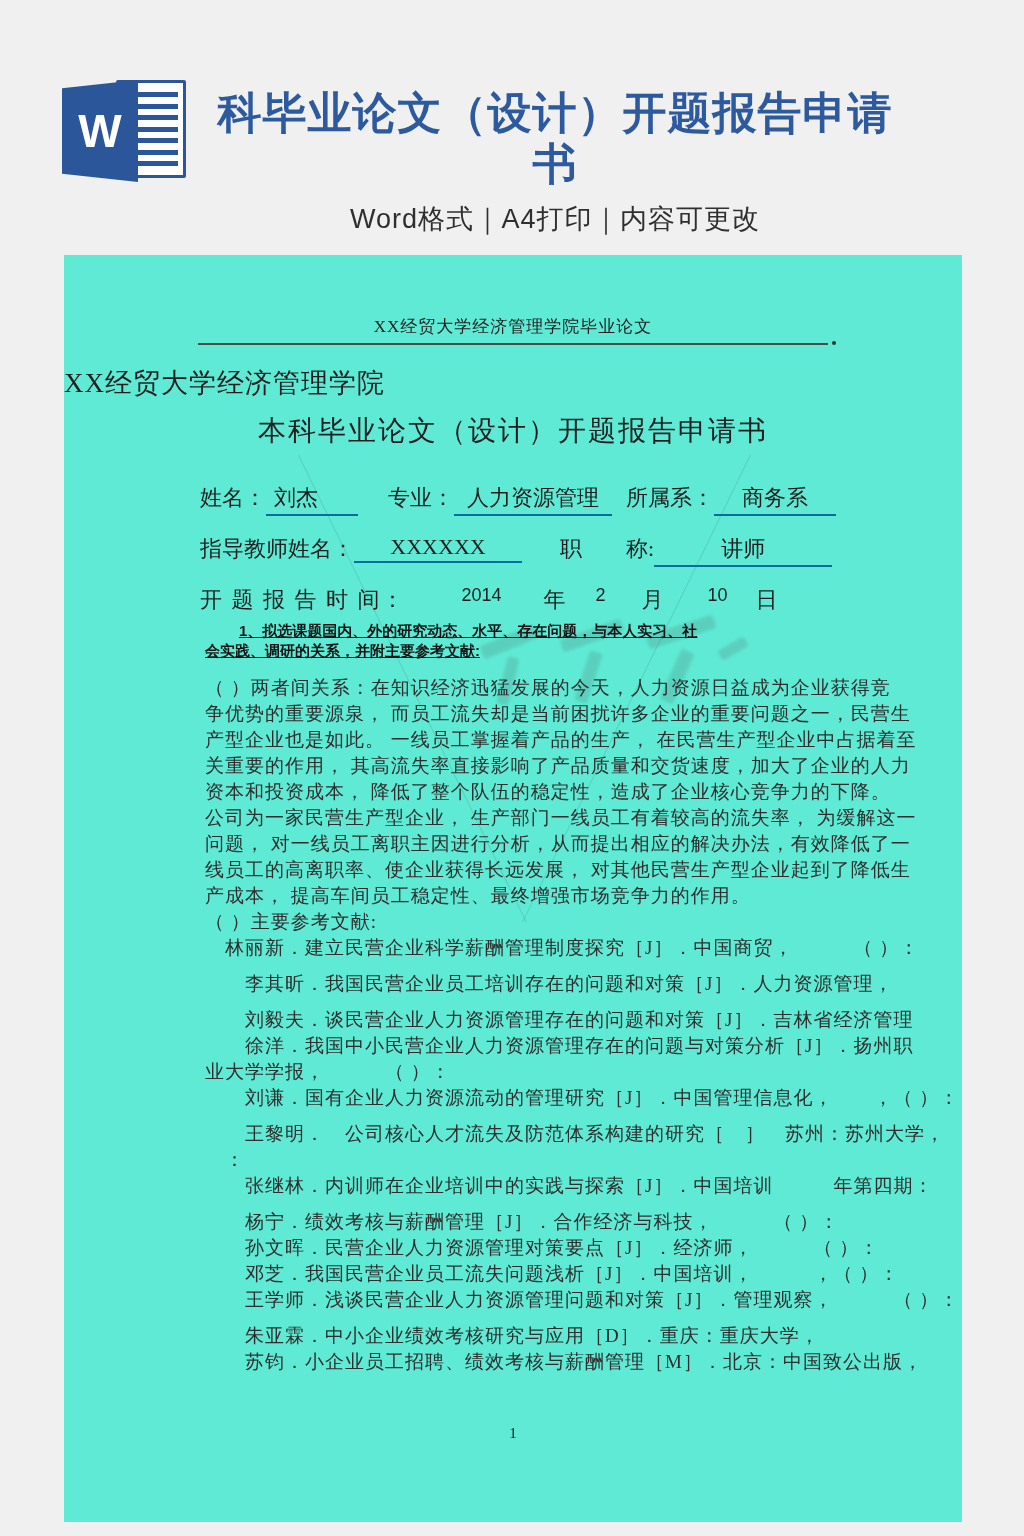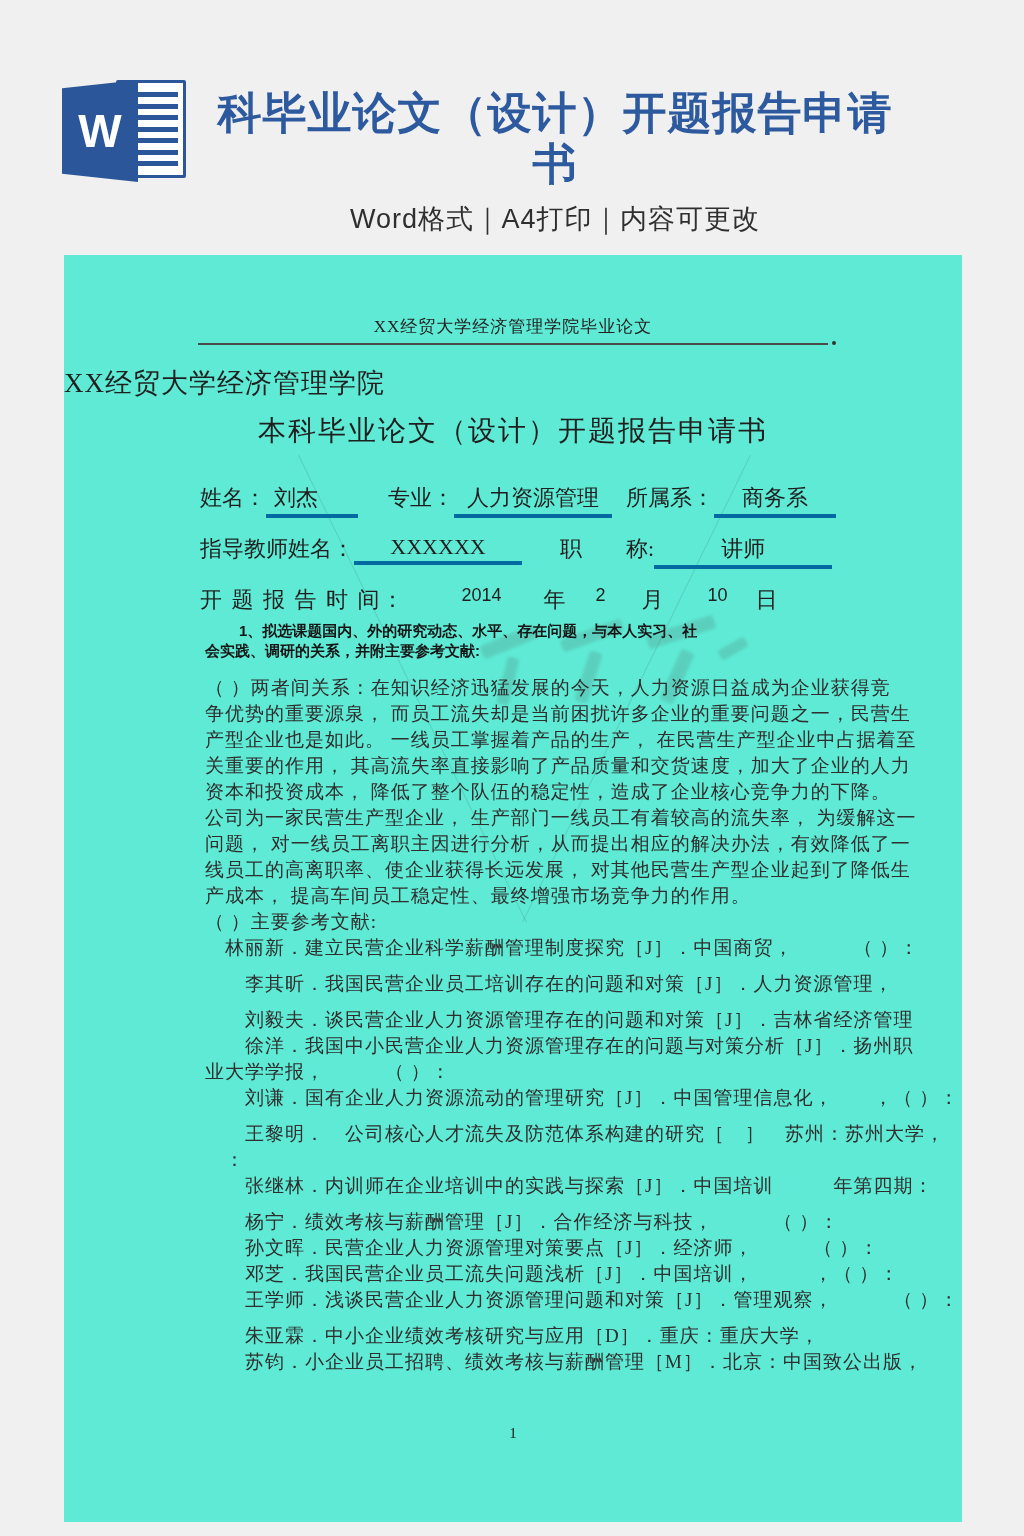--- a/index.html
+++ b/index.html
@@ -52,38 +52,38 @@
                       background:#333333; border-radius:50%; }
 
   .doc-title-1 { position:absolute; left:0; top:110px; width:100%; 
                  font-size:27px; color:#1f1f1f; letter-spacing:1px; }
   .doc-title-2 { position:absolute; left:0; top:157px; width:100%; text-align:center;
                  font-size:28px; color:#1f1f1f; letter-spacing:2px; }
 
   
   .fields { position:absolute; left:136px; top:228px; width:660px; font-size:22px; color:#1e1e1e; }
   .field-row { display:flex; align-items:flex-start; margin-bottom:20px; height:31px; white-space:pre; }
-  .uline { display:inline-block; border-bottom:4px solid #0369a1; text-align:center;
+  .uline { display:inline-block; border-bottom:2px solid #0369a1; text-align:center;
            padding:0 4px 1px 4px; }
   .u-name   { width:92px;  text-align:left; padding-left:8px; }
   .u-major  { width:158px; }
   .u-dept   { width:122px; margin-right:0; }
   .u-advisor{ width:168px; }
   .u-jobtitle{ width:178px; }
   .gap-a { width:30px; } .gap-b { width:14px; } .gap-c { width:38px; }
   .date-label { letter-spacing:2px; }
   .num { font-family:"Liberation Sans","DejaVu Sans",sans-serif; font-size:18px; }
   .d-year { margin-left:56px; } .d-ychar { margin-left:42px; }
   .d-month { margin-left:30px; } .d-mchar { margin-left:36px; }
   .d-day { margin-left:44px; } .d-dchar { margin-left:28px; }
 
   
   .section-heading { position:absolute; left:141px; top:366px; width:560px;
                      font-family:"Liberation Sans","DejaVu Sans",sans-serif;
-                     font-weight:bold; font-size:15px; color:#151515; line-height:20px; }
+                     font-weight:bold; font-size:15px; color:#151515; line-height:20px;text-decoration:underline; }
   .sh-line1 { margin-left:34px; }
 
   
   .body-text { position:absolute; left:141px; top:420px; width:700px;
                font-size:19px; color:#2e2e2e; letter-spacing:1px; }
   .body-line { white-space:pre; line-height:26px; height:26px; }
   .body-spacer { height:10px; }
 
   .page-number { position:absolute; left:0; top:1170px; width:100%; text-align:center;
                  font-size:15px; color:#1a1a1a; }

